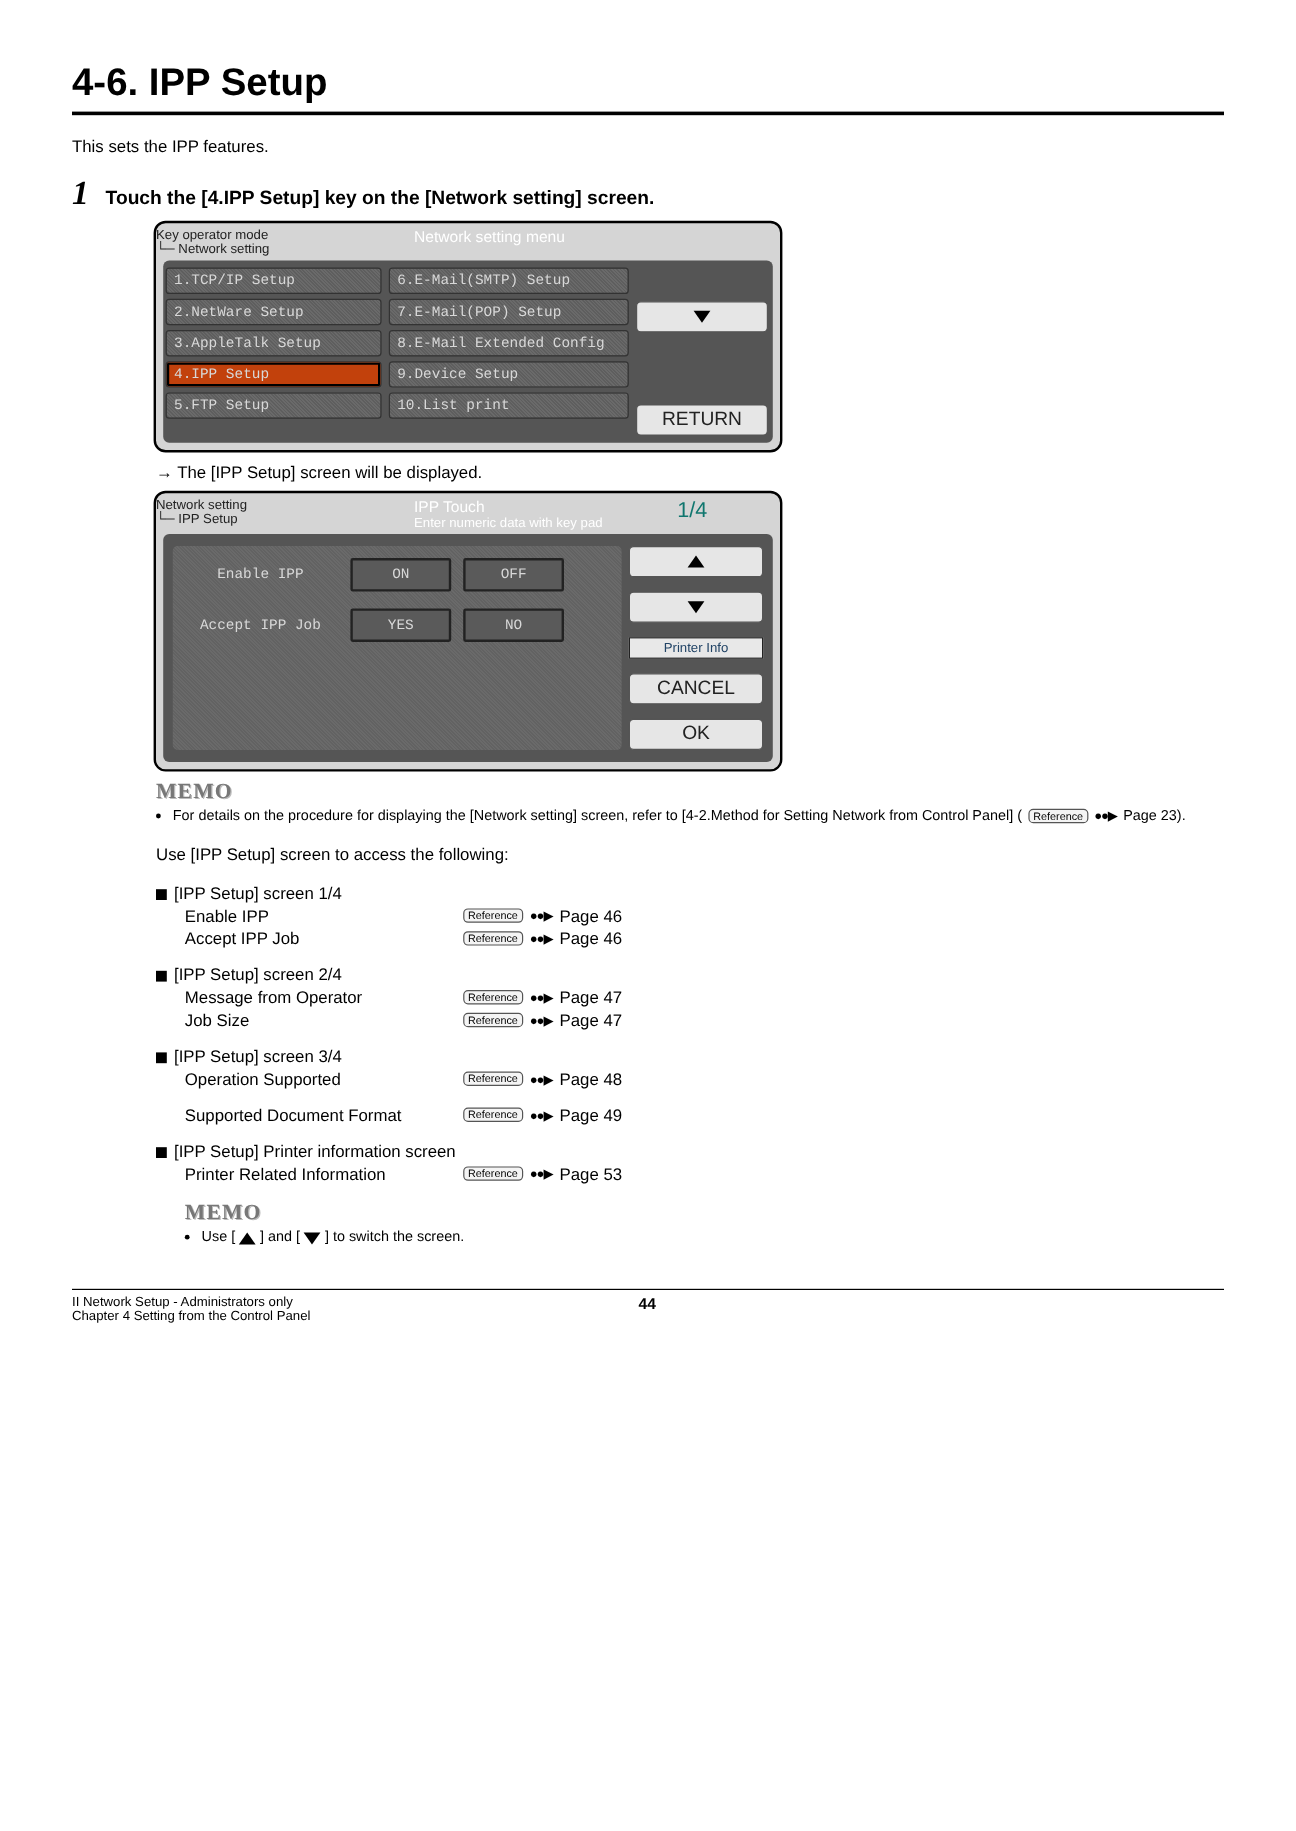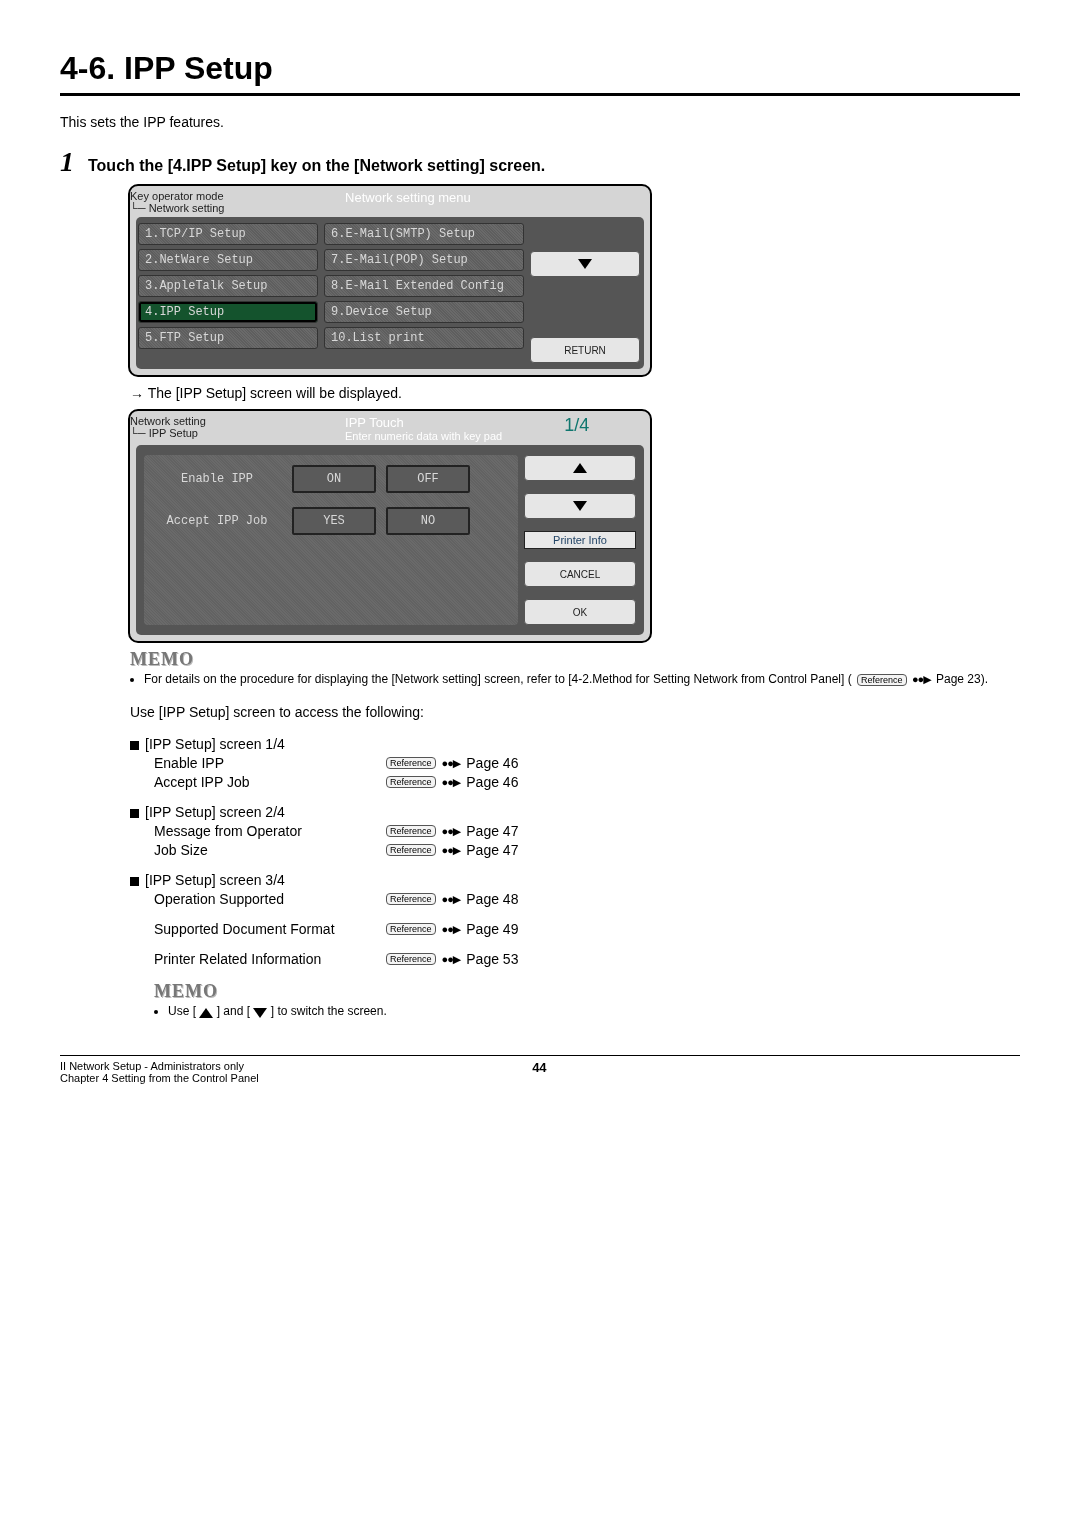--- a/index.html
+++ b/index.html
@@ -70,29 +70,29 @@
     font-family: 'Courier New', monospace;
     font-size: 12px;
     color: #d8d8d8;
     padding: 3px 6px;
     height: 22px;
     box-sizing: border-box;
     display: flex;
     align-items: center;
   }
   .menu-btn.sel {
-    background: #14532d;
+    background: #c2410c;
     box-shadow: inset 0 0 0 2px #000;
   }
   .right-btn {
     background: #e6e6e6;
     border: 1px solid #555;
     border-radius: 4px;
     color: #222;
-    font-size: 10px;
+    font-size: 16px;
     display: flex;
     justify-content: center;
     align-items: center;
     height: 24px;
   }
   .right-spacer { height: 24px; }
   .screen2-body {
     background: #555;
     margin: 0 6px 6px 6px;
     border-radius: 5px;
@@ -348,20 +348,21 @@
       <div class="sub-label">Supported Document Format</div>
       <div class="ref-cell">
           <span class="ref-badge">Reference</span>
           <span class="hand">●●▶</span>
           <span>Page 49</span>
         </div>
     </div>
   </div>
 
   <div class="item-block">
+    <div class="item-head"><span class="sq"></span><span>[IPP Setup] Printer information screen</span></div>
     <div class="sub-row">
       <div class="sub-label">Printer Related Information</div>
       <div class="ref-cell">
           <span class="ref-badge">Reference</span>
           <span class="hand">●●▶</span>
           <span>Page 53</span>
         </div>
     </div>
   </div>
 

